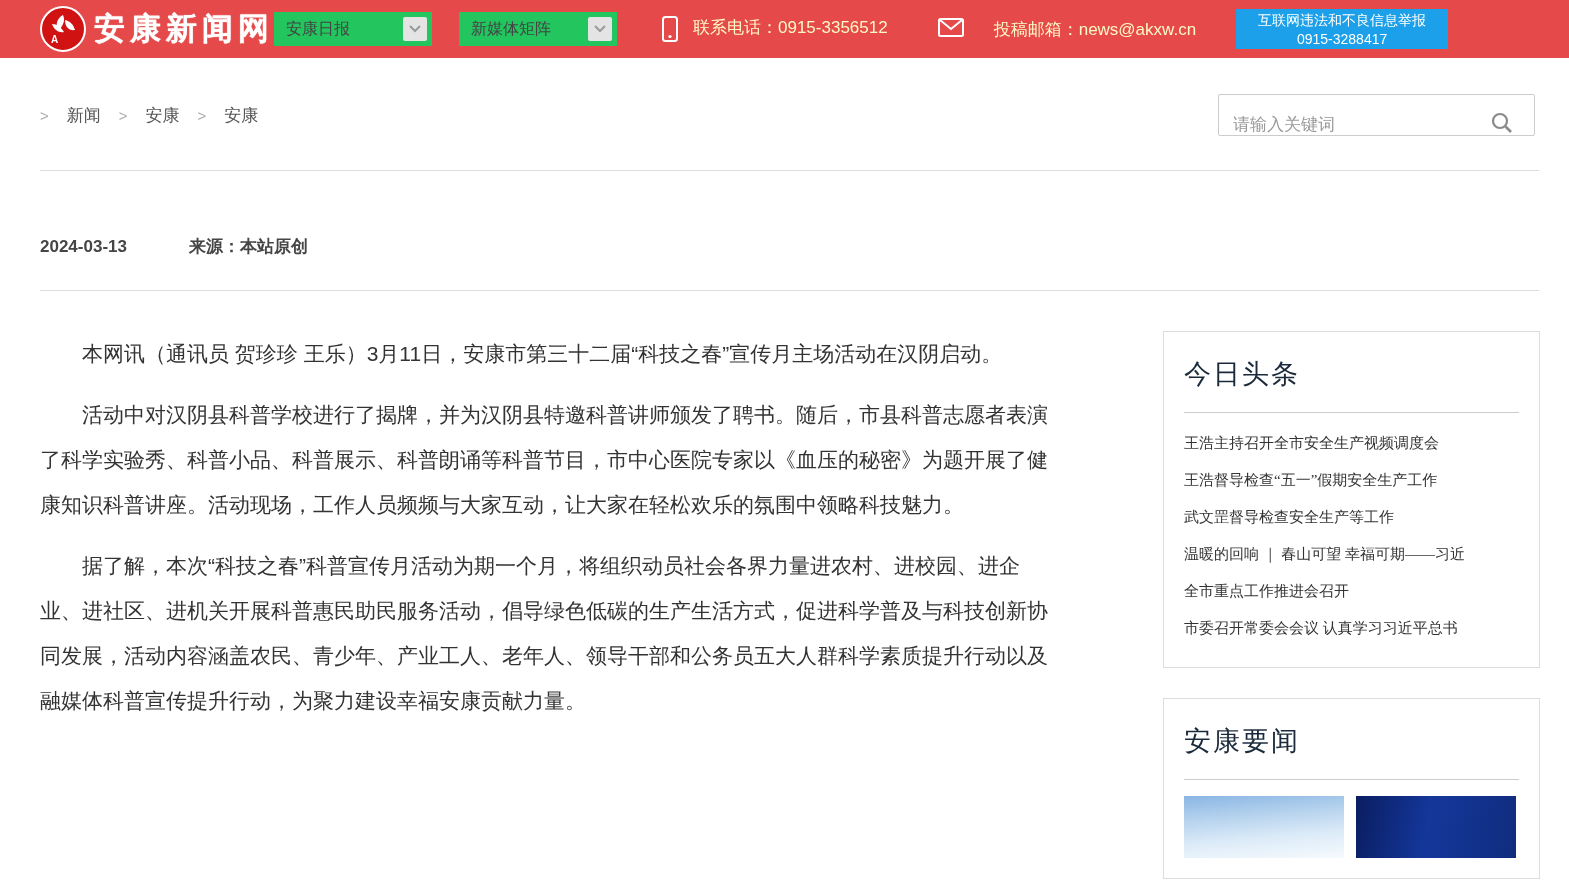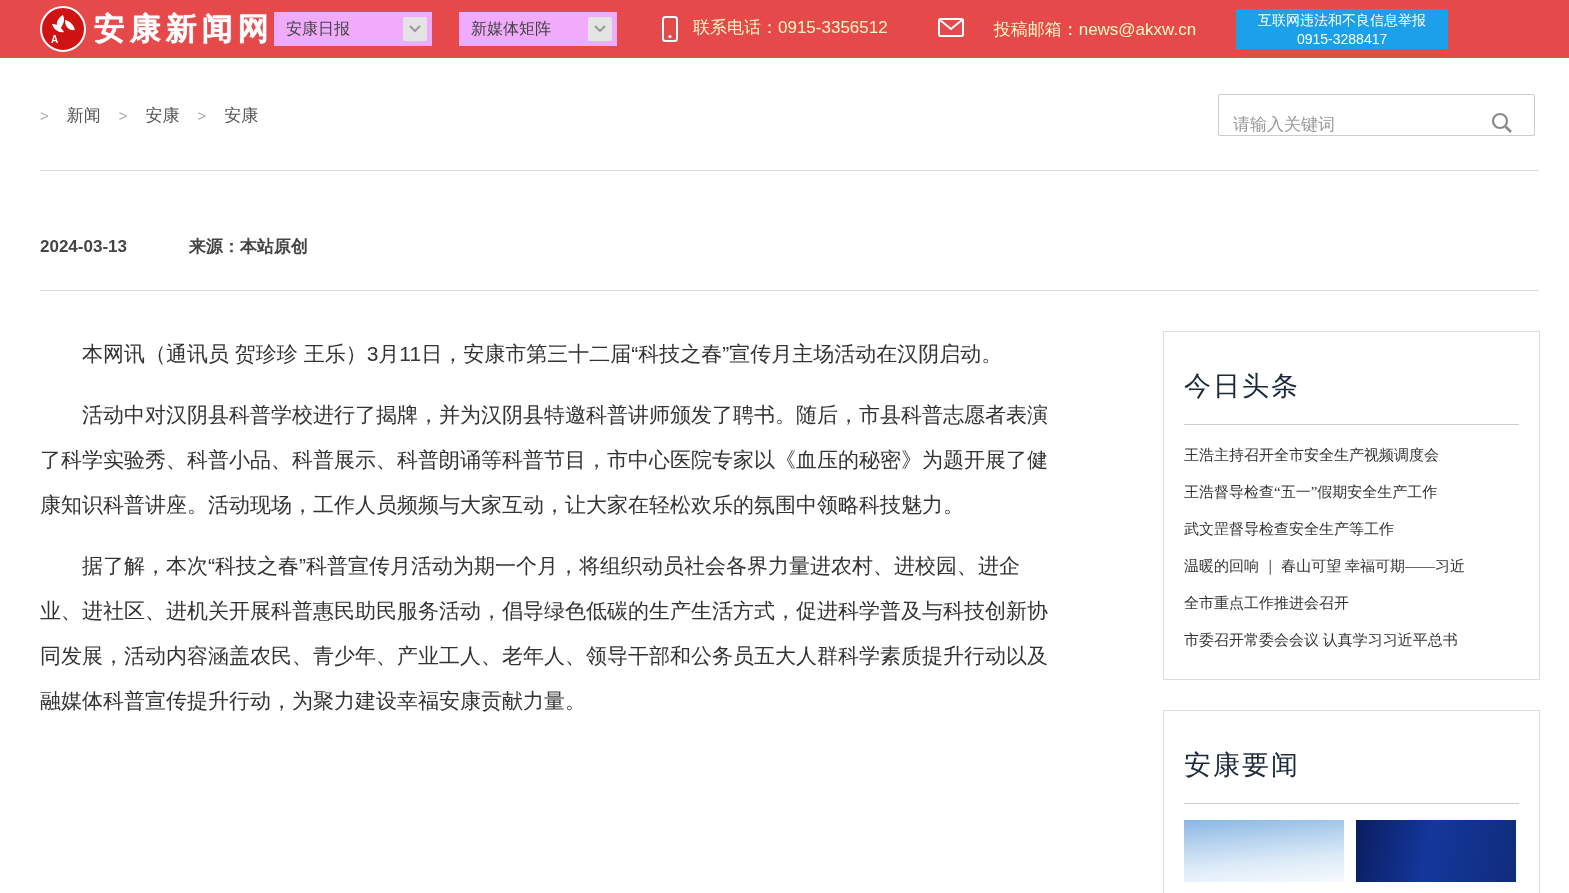--- a/index.html
+++ b/index.html
@@ -10,21 +10,21 @@
   .topbar { height:58px; background:#e54949; display:flex; align-items:center; }
   .topbar-inner { display:flex; align-items:center; width:100%; padding:0 40px; }
 
   .logo { display:flex; align-items:center; gap:8px; cursor:pointer; }
   .logo-circle { width:46px; height:46px; border-radius:50%; background:#d01212;
                  border:2px solid #fff; position:relative; flex:0 0 auto; }
   .logo-text { color:#fff; font-size:31px; font-weight:700; letter-spacing:5px;
                font-family:"Liberation Serif", serif; white-space:nowrap;
                text-shadow:0 0 1px #fff; }
 
-  .hdr-select { width:158px; height:34px; background:#f0abfc; display:flex;
+  .hdr-select { width:158px; height:34px; background:#22c55e; display:flex;
                 align-items:center; justify-content:space-between;
                 padding:0 5px 0 12px; cursor:pointer; }
   .hdr-select:first-of-type { margin-left:32px; }
   .hdr-select + .hdr-select { margin-left:27px; }
   .hdr-select .sel-label { font-size:16px; color:#444; }
   .sel-arrow-box { width:24px; height:24px; background:#e4e4e4; display:flex;
                    align-items:center; justify-content:center; border-radius:2px; }
 
   .contact { display:flex; align-items:flex-start; gap:14px; color:#fef9c3;
              font-size:17px; white-space:nowrap; }
@@ -62,21 +62,21 @@
   
   .main { display:flex; padding:0 30px 0 40px; margin-top:40px; }
   .article-body { width:1020px; flex:0 0 auto; }
   .article-body p { font-size:21px; line-height:45px; color:#333;
                     text-indent:2em; margin-bottom:16px; }
 
   .sidebar { margin-left:103px; width:377px; flex:0 0 auto; }
   .side-box { border:1px solid #ddd; background:#fff; padding:24px 20px 20px 20px; }
   .side-box + .side-box { margin-top:30px; }
   .side-title { font-family:"Liberation Serif", serif; font-size:27px;
-                color:#1b2a3a; letter-spacing:2px;margin-top:12px; }
+                color:#1b2a3a; letter-spacing:2px; }
   .side-divider { border:none; border-top:1px solid #ccc; margin:20px 0 12px 0; }
   .side-list { list-style:none; }
   .side-list li { font-family:"Liberation Serif", serif; font-size:15px;
                   line-height:37px; color:#333; cursor:pointer; }
   .thumb-row { display:flex; gap:12px; margin-top:16px; }
   .thumb { width:160px; height:62px; cursor:pointer; }
   .thumb.sky  { background:linear-gradient(175deg,#8ab6e4 0%,#b8d4ee 35%,#dcebf8 65%,#f6fafd 100%); }
   .thumb.navy { background:linear-gradient(100deg,#0a1d60 0%,#14379b 45%,#102c7d 80%,#0d2süd470 100%); }
   .thumb.navy { background:linear-gradient(100deg,#0a1d60 0%,#14379b 45%,#102c7d 100%); }
 

